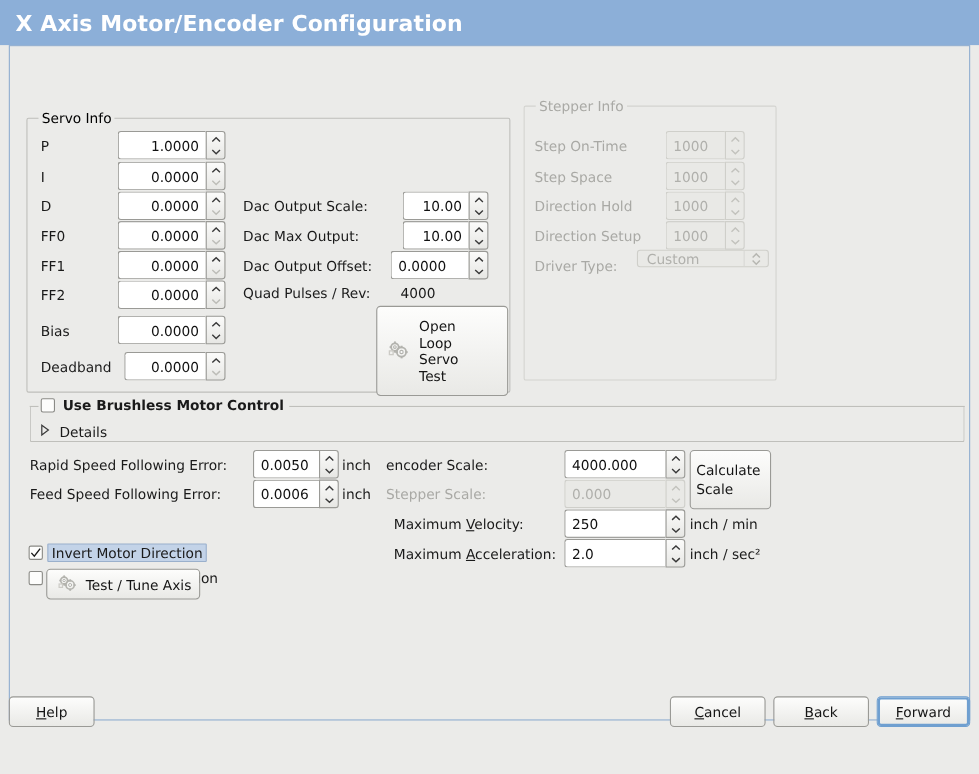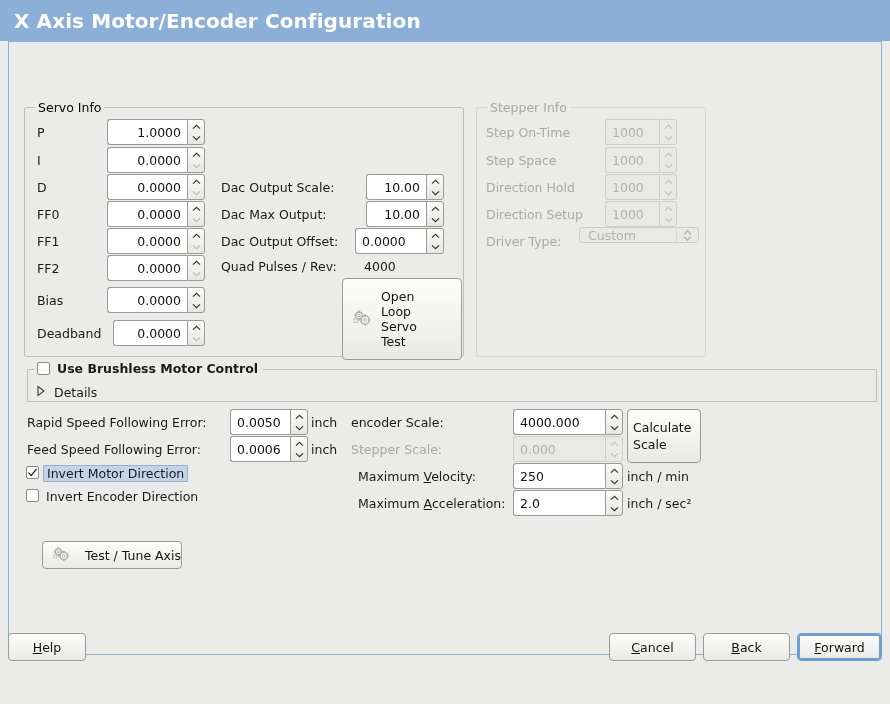--- a/index.html
+++ b/index.html
@@ -41,21 +41,21 @@
   .frame { position:absolute; border:1px solid #bfbfbb; border-radius:2px; }
   .frame > .frame-title {
     position:absolute; top:-8px; left:10px;
     background:#ebebe9; padding:0 3px;
     font-size:12.5px; color:#000000; white-space:nowrap;
   }
   .frame.disabled > .frame-title { color:#a9a9a5; }
   .frame.disabled { border-color:#d4d4d0; }
 
   #servo-frame   { left:15px;  top:65px;  width:440px; height:250px; }
-  #stepper-frame { left:467px; top:65px;  width:230px; height:250px;text-align:center; }
+  #stepper-frame { left:467px; top:54px;  width:230px; height:250px;text-align:center; }
 
   
   .lbl { font-size:12.5px; color:#1a1a1a; white-space:nowrap; }
   .lbl.dim { color:#a9a9a5; }
   .u { text-decoration: underline; }
 
   
   .spin { position:absolute; display:flex; height:26px; }
   .spin .entry {
     flex:1 1 auto;
@@ -107,30 +107,30 @@
   .btn.focus { outline:2px solid #6f9fd0; outline-offset:-3px; border-color:#6f9fd0; }
 
   #open-loop-btn {
     position:absolute; left:333px; top:236px; width:120px; height:82px;
     justify-content:flex-start; padding-left:8px; gap:8px;
   }
   #open-loop-btn .txt { text-align:left; line-height:15px; }
 
   #test-tune-btn {
     position:absolute; left:33px; top:475px; width:140px; height:28px;
-    gap:7px; justify-content:space-between; padding-left:8px;margin-top:24px;
+    gap:7px; justify-content:flex-start; padding-left:8px;
   }
   #calc-scale-btn {
     position:absolute; left:618px; top:367px; width:74px; height:54px;
     justify-content:flex-start; padding-left:5px; line-height:17px;
   }
   #calc-scale-btn .txt { text-align:left; }
 
   
-  .cbrow { position:absolute; display:flex; gap:7px; }
+  .cbrow { position:absolute; display:flex; align-items:center; gap:7px;margin-top:29px; }
   .cbox {
     width:13px; height:13px; border:1px solid #8a8a86;
     background:#fdfdfc; border-radius:2px;
     display:flex; align-items:center; justify-content:center;
     flex:0 0 auto;
   }
   .cbox svg { display:block; }
   .cbrow .cb-label { font-size:12.5px; }
   .cbrow .cb-label.hl {
     background:#c3d3e8; border:1px solid #9ab0cc;

